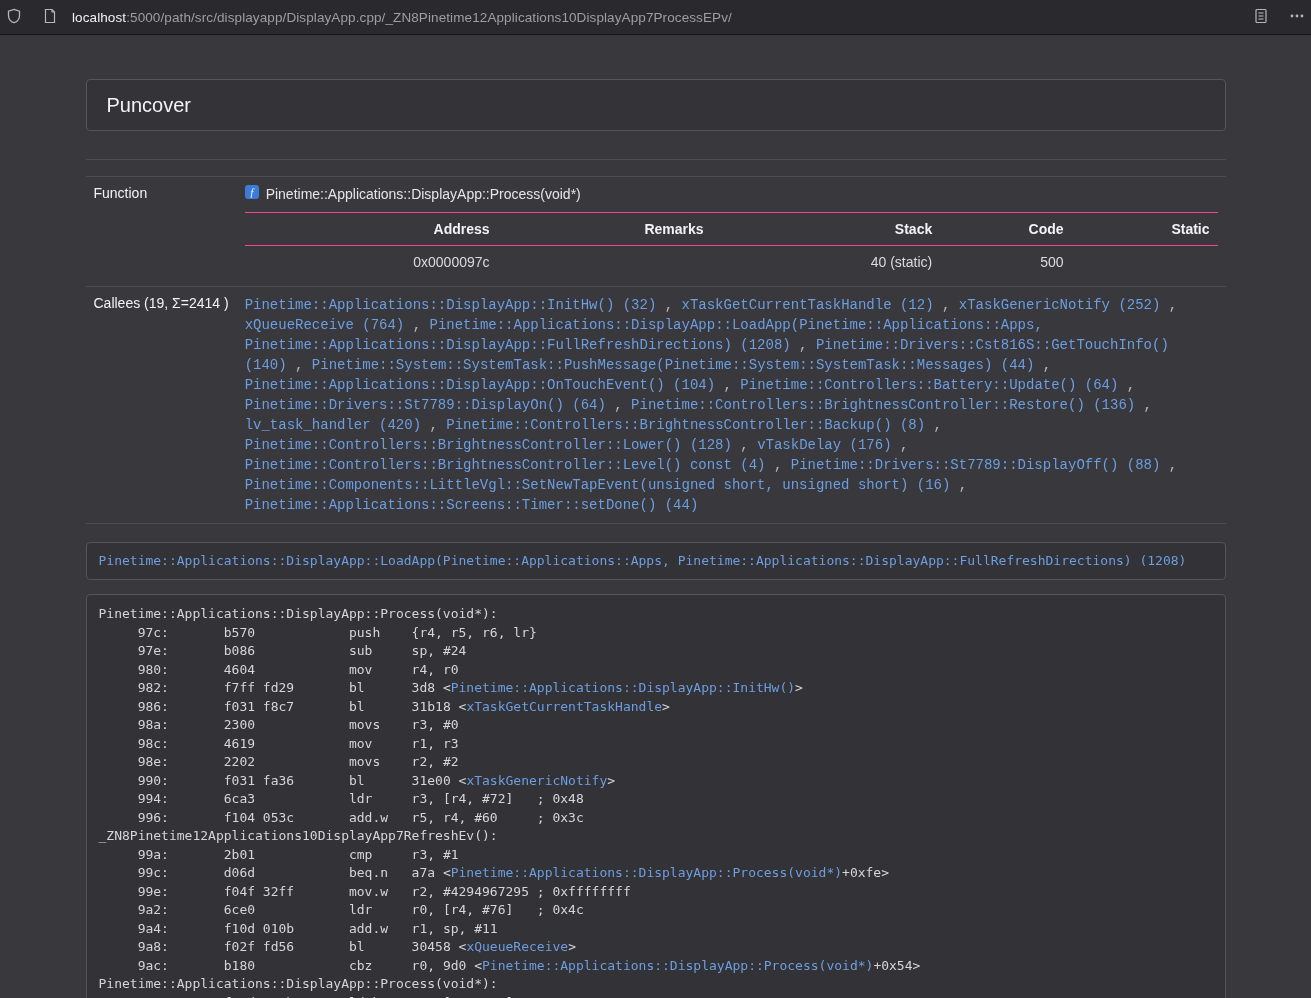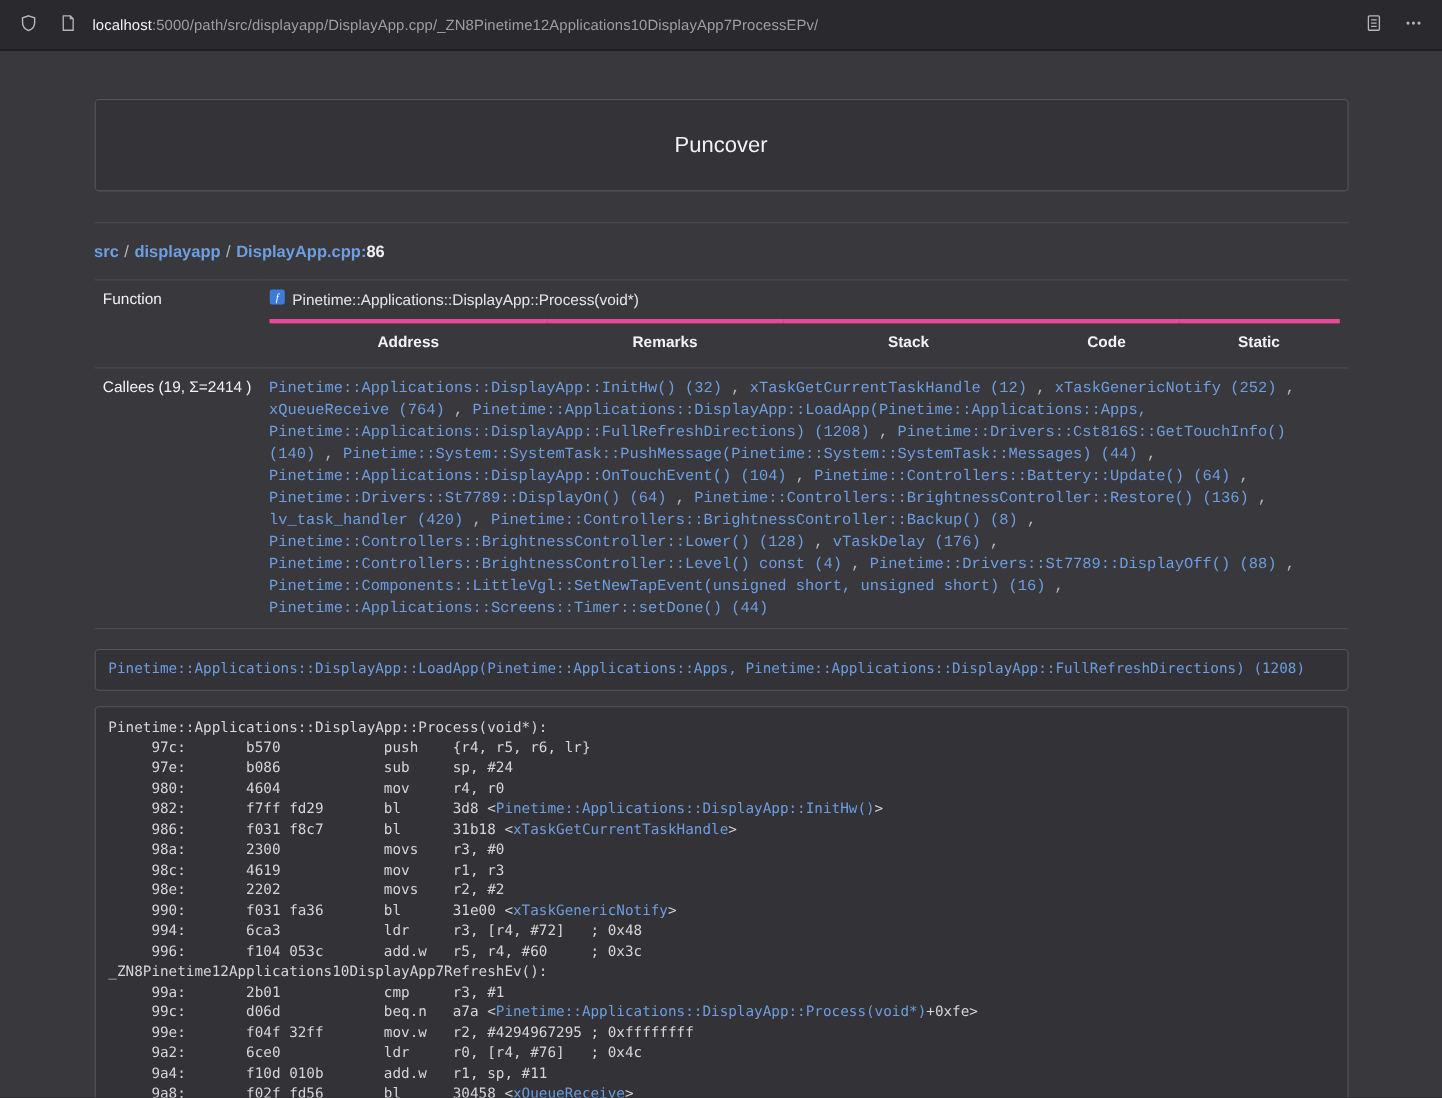--- a/index.html
+++ b/index.html
@@ -6,41 +6,40 @@
   html, body { margin: 0; padding: 0; background: #222225; }
   body { font-family: "Liberation Sans", sans-serif; }
 
   .viewport {
     width: 1311px; height: 998px; overflow: hidden;
     background: #38383d; position: relative; margin: 0 auto;
   }
 
   
   .topbar {
-    height: 46px; background: #2a2a2e; border-bottom: 1px solid #16161a;
-    display: flex; align-items: center; padding: 0 12px; gap: 8px;
+    height: 35px; background: #2a2a2e; border-bottom: 1px solid #16161a;
+    display: flex; align-items: center; padding: 0 0; gap: 8px;
   }
   .icon-btn {
     width: 28px; height: 26px; display: flex; align-items: center; justify-content: center;
     border: none; background: transparent; color: #b6b6ba; border-radius: 3px; padding: 0;
     flex: 0 0 auto; cursor: default;
   }
   .url {
     flex: 1 1 auto; font-size: 13.5px; color: #9e9ea2;
     white-space: nowrap; overflow: hidden; letter-spacing: .1px;
   }
   .url .host { color: #f3f3f5; }
 
   
   .container { width: 1140px; margin: 0 auto; padding-top: 44px; color: #dcdcde; font-size: 14px; }
 
   .header-panel {
     border: 1px solid #55555c; border-radius: 4px; background: #333338;
-    padding: 30px 20px;
-    text-align: center;
+    padding: 14px 20px;
   }
   .header-panel h1 { margin: 0; font-size: 20px; font-weight: 400; color: #f3f3f5; line-height: 22px; }
 
   hr.divider { border: none; border-top: 1px solid #4d4d54; margin: 28px 0 0 0; }
 
   .breadcrumb { margin-top: 18px; font-size: 15px; font-weight: 700; color: #f0f0f2; }
   .bsep { color: #b9b9bd; margin: 0 5px; font-weight: 400; }
   .lineno { color: #f0f0f2; }
 
   a.lnk { color: #6d9ee0; text-decoration: none; cursor: pointer; }
@@ -54,21 +53,21 @@
     vertical-align: top; text-align: left; padding: 8px; font-size: 14px;
   }
   table.sym > tbody > tr + tr > th,
   table.sym > tbody > tr + tr > td { border-top: 1px solid #4d4d54; }
   th.rowlabel { width: 150px; font-weight: 400; color: #f3f3f5; white-space: nowrap; }
 
   .fn-line { display: flex; align-items: center; gap: 7px; line-height: 16px; }
   .fn-name { color: #e6e6e8; }
 
   table.inner { width: 100%; border-collapse: collapse; margin-top: 10px; }
-  table.inner th, table.inner td { padding: 8px; text-align: center; border-top: 4px solid #ec4899; }
+  table.inner th, table.inner td { padding: 8px; text-align: right; border-top: 1px solid #ec4899; }
   table.inner th { font-weight: 700; color: #f3f3f5; }
   table.inner td { color: #dcdcde; }
   .col-address { width: 26%; } .col-remarks { width: 22%; }
   .col-stack { width: 23.5%; } .col-code { width: 13.5%; } .col-static { width: 15%; }
 
   .callees { line-height: 20px; font-family: Liberation Mono, monospace; }
   .sep { color: #b9b9bd; }
 
   .code-panel {
     margin-top: 18px; border: 1px solid #55555c; border-radius: 4px; background: #323237;
@@ -129,23 +128,20 @@
   </div>
 
   <div class="container">
 
     <div class="header-panel">
       <h1>Puncover</h1>
     </div>
 
     <hr class="divider">
 
-    <div class="breadcrumb">
-      <a class="lnk" href="#">src</a><span class="bsep">/</span><a class="lnk" href="#">displayapp</a><span class="bsep">/</span><a class="lnk" href="#">DisplayApp.cpp:</a><span class="lineno">86</span>
-    </div>
 
     <table class="sym">
       <tbody>
         <tr>
           <th class="rowlabel">Function</th>
           <td>
             <div class="fn-line">
               <span>
                 <svg width="14" height="14" viewBox="0 0 14 14">
                     <rect width="14" height="14" rx="3" fill="#3d7bd9"></rect>
@@ -155,20 +151,27 @@
               <span class="fn-name">Pinetime::Applications::DisplayApp::Process(void*)</span>
             </div>
             <table class="inner">
               <tbody>
                 <tr>
                   <th class="col-address">Address</th>
                   <th class="col-remarks">Remarks</th>
                   <th class="col-stack">Stack</th>
                   <th class="col-code">Code</th>
                   <th class="col-static">Static</th>
+                </tr>
+                <tr>
+                  <td>0x0000097c</td>
+                  <td></td>
+                  <td>40 (static)</td>
+                  <td>500</td>
+                  <td></td>
                 </tr>
               </tbody>
             </table>
           </td>
         </tr>
         <tr>
           <th class="rowlabel">Callees (19, Σ=2414 )</th>
           <td class="callees"><a class="lnk" href="#">Pinetime::Applications::DisplayApp::InitHw() (32)</a><span class="sep"> , </span><a class="lnk" href="#">xTaskGetCurrentTaskHandle (12)</a><span class="sep"> , </span><a class="lnk" href="#">xTaskGenericNotify (252)</a><span class="sep"> , </span><a class="lnk" href="#">xQueueReceive (764)</a><span class="sep"> , </span><a class="lnk" href="#">Pinetime::Applications::DisplayApp::LoadApp(Pinetime::Applications::Apps, Pinetime::Applications::DisplayApp::FullRefreshDirections) (1208)</a><span class="sep"> , </span><a class="lnk" href="#">Pinetime::Drivers::Cst816S::GetTouchInfo() (140)</a><span class="sep"> , </span><a class="lnk" href="#">Pinetime::System::SystemTask::PushMessage(Pinetime::System::SystemTask::Messages) (44)</a><span class="sep"> , </span><a class="lnk" href="#">Pinetime::Applications::DisplayApp::OnTouchEvent() (104)</a><span class="sep"> , </span><a class="lnk" href="#">Pinetime::Controllers::Battery::Update() (64)</a><span class="sep"> , </span><a class="lnk" href="#">Pinetime::Drivers::St7789::DisplayOn() (64)</a><span class="sep"> , </span><a class="lnk" href="#">Pinetime::Controllers::BrightnessController::Restore() (136)</a><span class="sep"> , </span><a class="lnk" href="#">lv_task_handler (420)</a><span class="sep"> , </span><a class="lnk" href="#">Pinetime::Controllers::BrightnessController::Backup() (8)</a><span class="sep"> , </span><a class="lnk" href="#">Pinetime::Controllers::BrightnessController::Lower() (128)</a><span class="sep"> , </span><a class="lnk" href="#">vTaskDelay (176)</a><span class="sep"> , </span><a class="lnk" href="#">Pinetime::Controllers::BrightnessController::Level() const (4)</a><span class="sep"> , </span><a class="lnk" href="#">Pinetime::Drivers::St7789::DisplayOff() (88)</a><span class="sep"> , </span><a class="lnk" href="#">Pinetime::Components::LittleVgl::SetNewTapEvent(unsigned short, unsigned short) (16)</a><span class="sep"> , </span><a class="lnk" href="#">Pinetime::Applications::Screens::Timer::setDone() (44)</a></td>
         </tr>
       </tbody>

